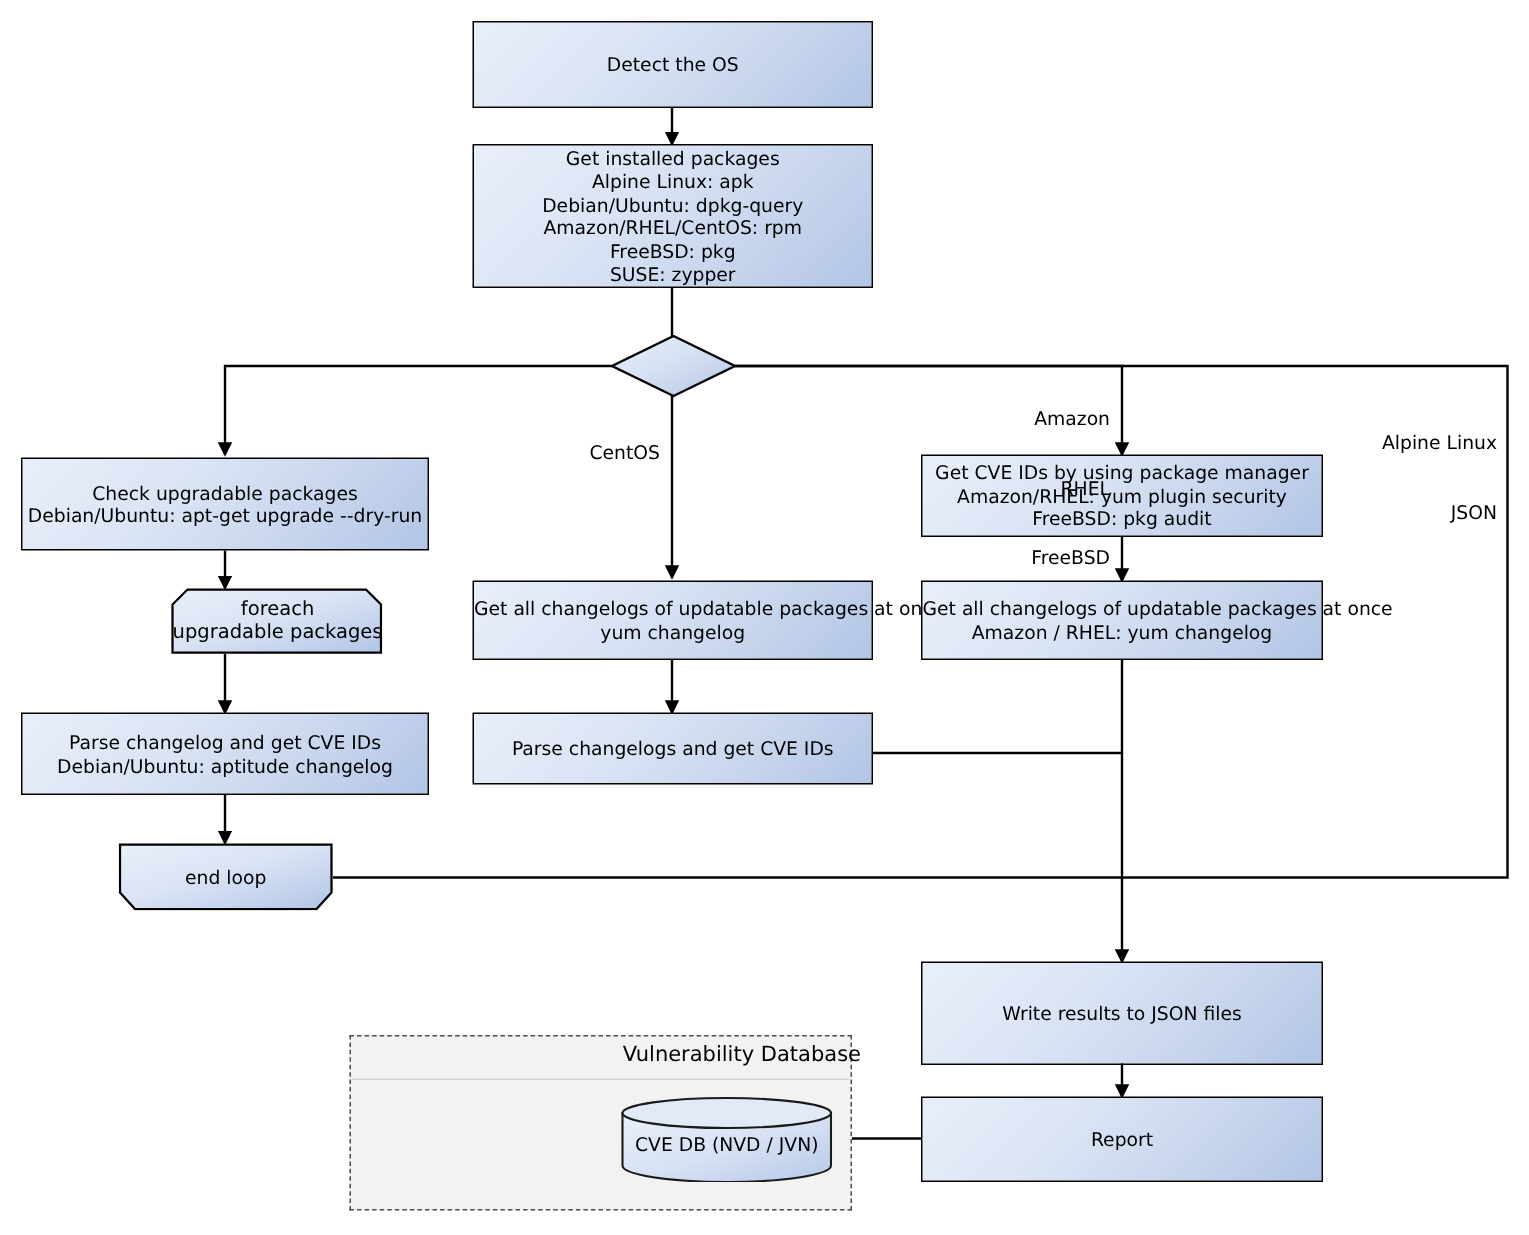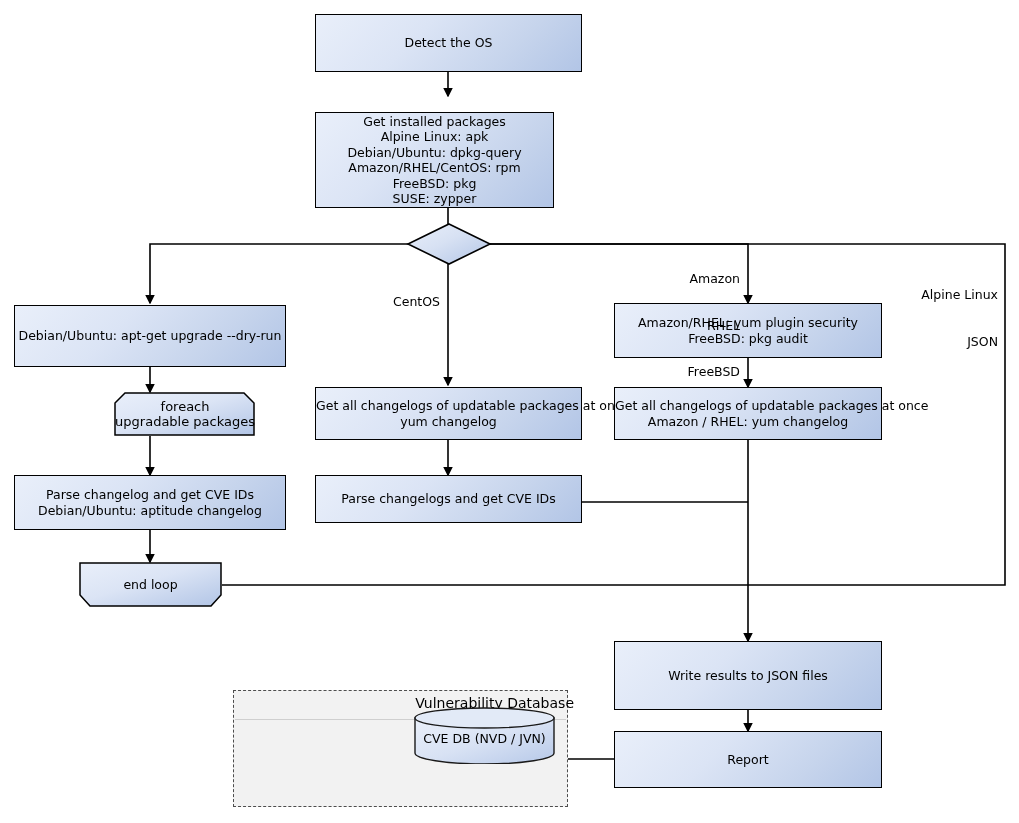--- a/index.html
+++ b/index.html
@@ -155,21 +155,21 @@
       <path d="M748,696 L748,731" marker-end="url(#arrow)"></path>
 
       <path d="M568,759 L614,759"></path>
     </g>
   </svg>
 
   <div class="node box" style="left:315px; top:14px; width:267px; height:58px;">
     <span class="txt">Detect the OS</span>
   </div>
 
-  <div class="node box" style="left:315px; top:96px; width:239px; height:96px;margin-top:16px;">
+  <div class="node box" style="left:315px; top:96px; width:267px; height:96px;">
     <span class="txt">
         <div>Get installed packages</div>
         <div>Alpine Linux: apk</div>
         <div>Debian/Ubuntu: dpkg-query</div>
         <div>Amazon/RHEL/CentOS: rpm</div>
         <div>FreeBSD: pkg</div>
         <div>SUSE: zypper</div>
       </span>
   </div>
 
@@ -197,20 +197,21 @@
     <div>FreeBSD</div>
   </div>
 
   <div class="branch-label bl-right" style="left:880px; top:256px; width:118px;">
     <div>Alpine Linux</div>
     <div>JSON</div>
   </div>
 
   <div class="node box overflow" style="left:14px; top:305px; width:272px; height:62px;">
     <span class="txt">
+        <div>Check upgradable packages</div>
         <div>Debian/Ubuntu: apt-get upgrade --dry-run</div>
       </span>
   </div>
 
   <div class="loopstart" style="left:79px; top:392px; width:141px; height:44px;">
     <svg class="shape" viewBox="0 0 141 44" preserveAspectRatio="none" xmlns="http://www.w3.org/2000/svg">
       <defs>
         <linearGradient id="lsgrad" x1="0" y1="0" x2="1" y2="1">
           <stop offset="0%" stop-color="#e9effa"></stop>
           <stop offset="45%" stop-color="#dbe4f5"></stop>
@@ -252,20 +253,21 @@
         <div>yum changelog</div>
       </span>
   </div>
 
   <div class="node box" style="left:315px; top:475px; width:267px; height:48px;">
     <span class="txt">Parse changelogs and get CVE IDs</span>
   </div>
 
   <div class="node box" style="left:614px; top:303px; width:268px; height:55px;">
     <span class="txt">
+        <div>Get CVE IDs by using package manager</div>
         <div>Amazon/RHEL: yum plugin security</div>
         <div>FreeBSD: pkg audit</div>
       </span>
   </div>
 
   <div class="node box overflow" style="left:614px; top:387px; width:268px; height:53px;">
     <span class="txt">
         <div>Get all changelogs of updatable packages at once</div>
         <div>Amazon / RHEL: yum changelog</div>
       </span>
@@ -277,21 +279,21 @@
 
   <div class="node box" style="left:614px; top:731px; width:268px; height:57px;">
     <span class="txt">Report</span>
   </div>
 
   <div class="group" style="left:233px; top:690px; width:335px; height:117px;"></div>
   <div class="group-title" style="left:233px; top:695px; width:325px; text-align:right;padding-left:16px;">Vulnerability Database</div>
   <div class="group-divider" style="left:235px; top:719px; width:331px;"></div>
 
 
-  <div class="cylinder" style="left:414px; top:707px; width:141px; height:57px;">
+  <div class="cylinder" style="left:414px; top:731px; width:141px; height:57px;">
     <svg class="cyl-svg" viewBox="0 0 141 57" preserveAspectRatio="none" xmlns="http://www.w3.org/2000/svg">
       <defs>
         <linearGradient id="cylgrad2" x1="0" y1="0" x2="1" y2="1">
           <stop offset="0%" stop-color="#eaf0fa"></stop>
           <stop offset="50%" stop-color="#d8e2f4"></stop>
           <stop offset="100%" stop-color="#b6c8e8"></stop>
         </linearGradient>
       </defs>
       <path d="M1,11 L1,46 A69.5,11 0 0 0 140,46 L140,11 Z" fill="url(#cylgrad2)" stroke="#1a1a1a" stroke-width="1.4"></path>
       <ellipse cx="70.5" cy="11" rx="69.5" ry="10" fill="#e2eaf7" stroke="#1a1a1a" stroke-width="1.4"></ellipse>

